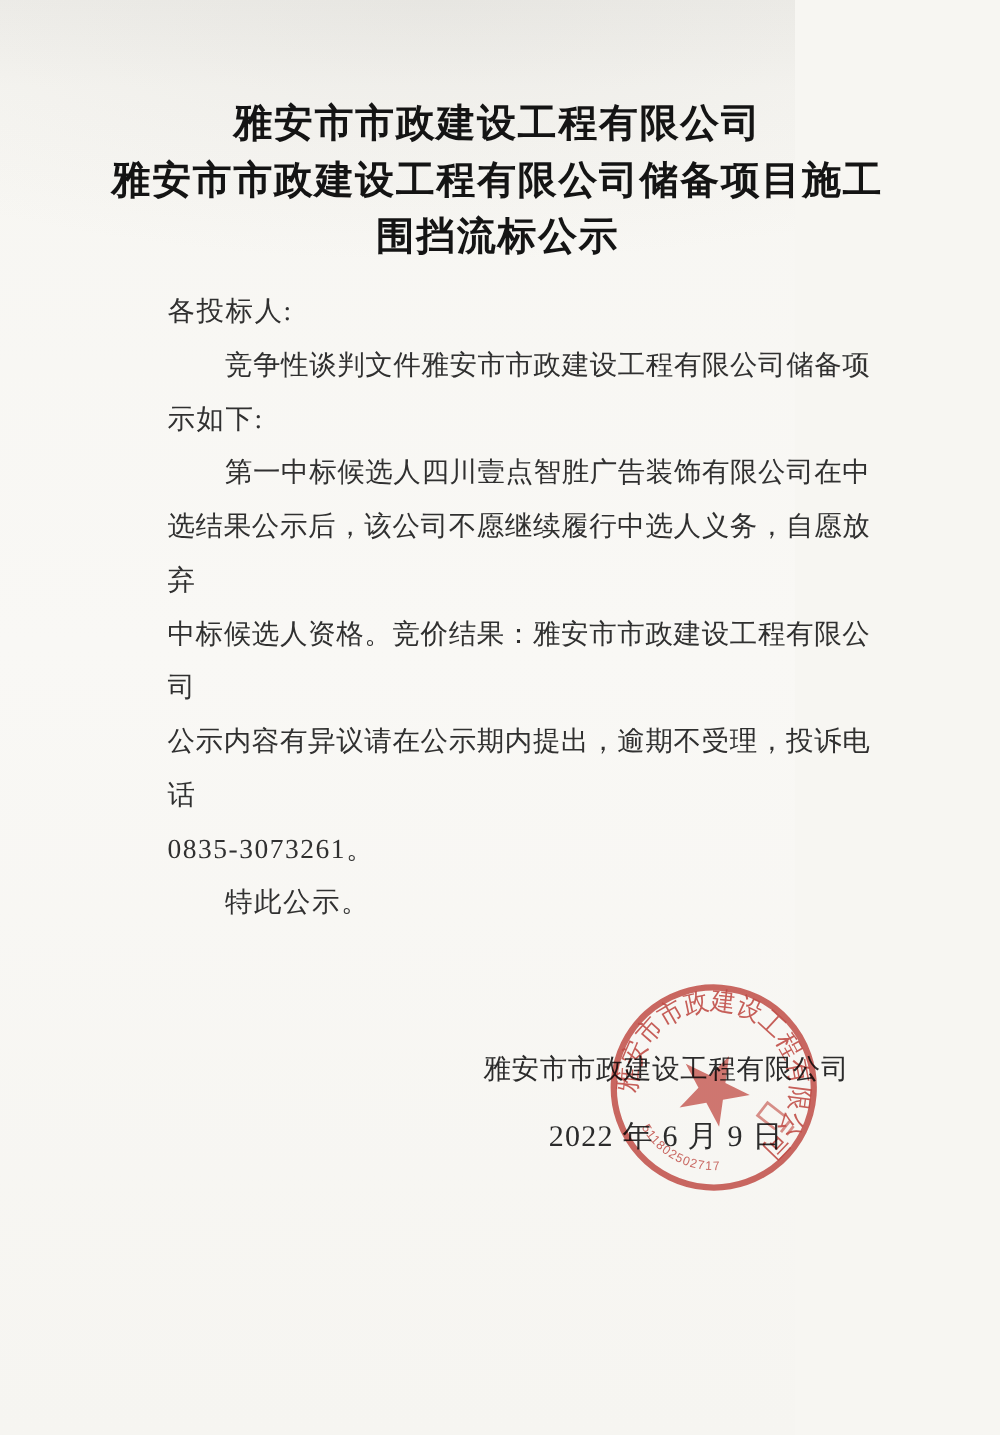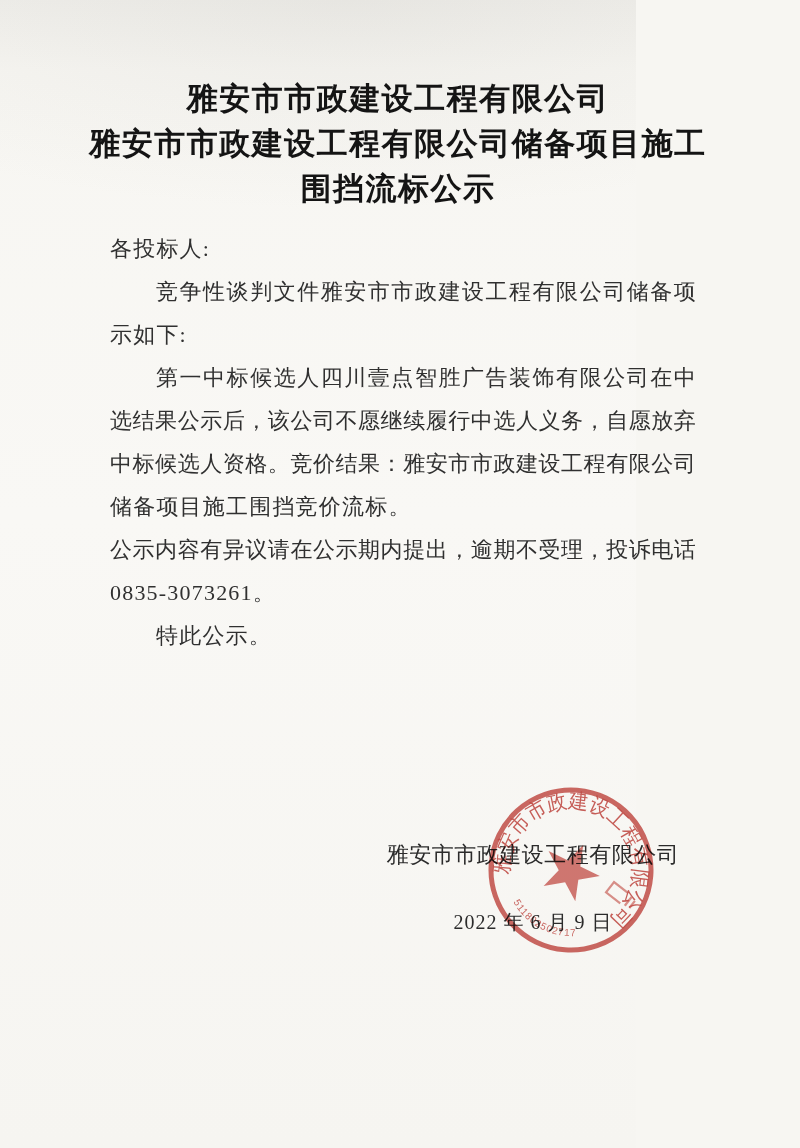--- a/index.html
+++ b/index.html
@@ -31,39 +31,39 @@
     color:#141414;
   }
   
   .body-block {
     margin:16px 0 0 110px;
     width:586px;
     font-size:22px;
     line-height:43px;
     color:#303030;
   }
-  .line { white-space:nowrap; letter-spacing:1.2px; }
+  .line { white-space:nowrap; letter-spacing:1.2px;margin-left:24px; }
   .line.fill {
     white-space:normal;
     letter-spacing:0.2px;
     text-align:justify;
     text-align-last:justify;
     font-family:Liberation Serif, serif;
   }
   .line.ind { padding-left:46px; }
   
   .signature {
     position:absolute;
     left:383px; top:840px;
     width:300px;
     text-align:center;
     color:#2b2b2b;
   }
   .sig-company { font-size:22px; line-height:30px; letter-spacing:0.5px; }
-  .sig-date { margin-top:38px; font-size:20px; line-height:28px; letter-spacing:1px; }
+  .sig-date { margin-top:26px; font-size:24px; line-height:28px; letter-spacing:1px; }
   
   .seal {
     position:absolute;
     left:481px; top:780px;
     width:180px; height:180px;
     transform:rotate(26deg);
     mix-blend-mode:multiply;
     opacity:0.92;
     pointer-events:none;
   }
@@ -84,21 +84,20 @@
 
   <main class="body-block">
     <div class="line">各投标人:</div>
 
     <div class="line ind fill">竞争性谈判文件雅安市市政建设工程有限公司储备项</div>
     <div class="line">示如下:</div>
 
     <div class="line ind fill">第一中标候选人四川壹点智胜广告装饰有限公司在中</div>
     <div class="line fill">选结果公示后，该公司不愿继续履行中选人义务，自愿放弃</div>
     <div class="line fill">中标候选人资格。竞价结果：雅安市市政建设工程有限公司</div>
-    <div class="line">储备项目施工围挡竞价流标。</div>
 
     <div class="line fill">公示内容有异议请在公示期内提出，逾期不受理，投诉电话</div>
     <div class="line">0835-3073261。</div>
 
     <div class="line ind">特此公示。</div>
   </main>
 
   <div class="signature">
     <div class="sig-company">雅安市市政建设工程有限公司</div>
     <div class="sig-date">2022 年 6 月 9 日</div>

